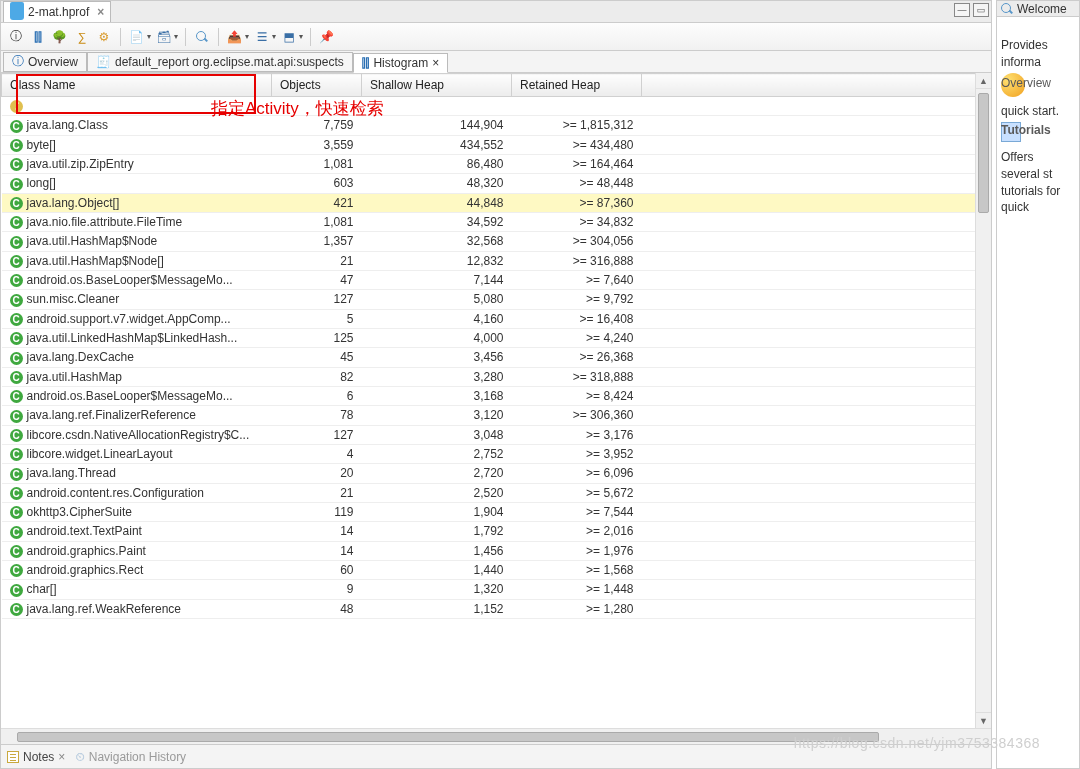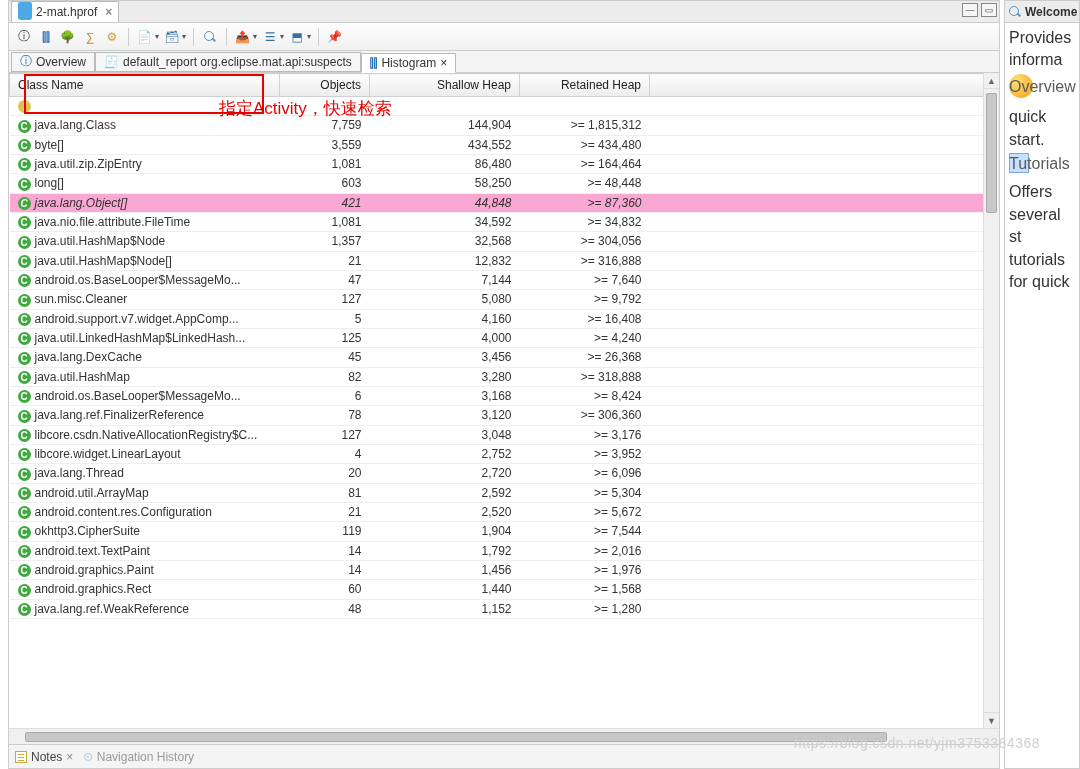--- a/index.html
+++ b/index.html
@@ -10,21 +10,20 @@
     color: #333;
     width: 1080px;
     height: 769px;
     overflow: hidden;
     position: relative;
   }
   .workspace {
     display: flex;
     width: 100%;
     height: 100%;
-    padding-left: 8px;
   }
   .main-area {
     flex: 0 0 992px;
     display: flex;
     flex-direction: column;
     border: 1px solid #ccc;
     background: #fff;
   }
   .side-area {
     flex: 1;
@@ -114,39 +113,38 @@
   }
   thead th {
     background: linear-gradient(#fdfdfd,#ececec);
     border: 1px solid #d0d0d0;
     padding: 4px 8px;
     font-weight: normal;
     text-align: left;
     color: #222;
     height: 20px;
   }
-  thead th.num { text-align: right; }
+  thead th.num { }
   tbody td {
     border-bottom: 1px solid #eee;
     padding: 2px 8px;
     height: 19px;
     white-space: nowrap;
   }
   tbody tr.filter td {
     color: #9a9a9a; font-style: italic;
   }
   tbody td.name {
     text-align: left;
   }
   tbody td.num {
     text-align: right;
   }
   tbody tr.sel td {
-    background: #f9a8d4;
-    font-style: italic;
+    background: #fef9c3;
   }
   .c-icon {
     display: inline-flex; width: 13px; height: 13px;
     background: #3fa83f; color: #fff;
     border-radius: 50%; font-size: 10px; font-weight: bold;
     align-items: center; justify-content: center;
     margin-right: 4px;
     vertical-align: middle;
   }
   .filter .c-icon { background: #e0c050; }
@@ -194,25 +192,25 @@
   
   .bottom-views {
     height: 24px; display:flex; align-items:center;
     border-top: 1px solid #ccc; padding: 2px 6px; gap: 10px;
     background:#f4f4f4;
   }
   .bottom-tab { display:flex; align-items:center; gap:4px; color:#444; }
   .bottom-tab.inactive { color:#9a9a9a; }
   
   .welcome-tab {
-    display:flex; align-items:center; height:22px;
+    display:flex; align-items:center; height:16px;
     background:#ececec; border-bottom:1px solid #ccc;
-    padding:0 4px; gap:16px;font-weight:bold;
-  }
-  .welcome-body { padding: 4px; font-size: 16px; color:#333; line-height:1.4;}
+    padding:0 4px; gap:16px;
+  }
+  .welcome-body { padding: 4px; font-size: 12px; color:#333; line-height:1.4;margin-top:16px;}
   .welcome-body .qicon {
     width: 24px; height:24px; display:inline-block;
     background: radial-gradient(circle at 30% 30%, #ffe070, #f0a020);
     border-radius:50%; margin:2px 0;
   }
   .welcome-body .ticn {
     width:20px;height:20px;display:inline-block;
     background:#c8e0ff;border:1px solid #7aa9d6;margin:2px 0;
   }
   .watermark {
@@ -346,21 +344,21 @@
             <tr>
               <td class="name"><span class="c-icon">C</span><span>java.util.zip.ZipEntry</span></td>
               <td class="num">1,081</td>
               <td class="num">86,480</td>
               <td class="num">&gt;= 164,464</td>
               <td></td>
             </tr>
             <tr>
               <td class="name"><span class="c-icon">C</span><span>long[]</span></td>
               <td class="num">603</td>
-              <td class="num">58,250</td>
+              <td class="num">48,320</td>
               <td class="num">&gt;= 48,448</td>
               <td></td>
             </tr>
             <tr class="sel">
               <td class="name"><span class="c-icon">C</span><span>java.lang.Object[]</span></td>
               <td class="num">421</td>
               <td class="num">44,848</td>
               <td class="num">&gt;= 87,360</td>
               <td></td>
             </tr>
@@ -456,27 +454,20 @@
               <td></td>
             </tr>
             <tr>
               <td class="name"><span class="c-icon">C</span><span>java.lang.Thread</span></td>
               <td class="num">20</td>
               <td class="num">2,720</td>
               <td class="num">&gt;= 6,096</td>
               <td></td>
             </tr>
             <tr>
-              <td class="name"><span class="c-icon">C</span><span>android.util.ArrayMap</span></td>
-              <td class="num">81</td>
-              <td class="num">2,592</td>
-              <td class="num">&gt;= 5,304</td>
-              <td></td>
-            </tr>
-            <tr>
               <td class="name"><span class="c-icon">C</span><span>android.content.res.Configuration</span></td>
               <td class="num">21</td>
               <td class="num">2,520</td>
               <td class="num">&gt;= 5,672</td>
               <td></td>
             </tr>
             <tr>
               <td class="name"><span class="c-icon">C</span><span>okhttp3.CipherSuite</span></td>
               <td class="num">119</td>
               <td class="num">1,904</td>
@@ -495,20 +486,27 @@
               <td class="num">14</td>
               <td class="num">1,456</td>
               <td class="num">&gt;= 1,976</td>
               <td></td>
             </tr>
             <tr>
               <td class="name"><span class="c-icon">C</span><span>android.graphics.Rect</span></td>
               <td class="num">60</td>
               <td class="num">1,440</td>
               <td class="num">&gt;= 1,568</td>
+              <td></td>
+            </tr>
+            <tr>
+              <td class="name"><span class="c-icon">C</span><span>char[]</span></td>
+              <td class="num">9</td>
+              <td class="num">1,320</td>
+              <td class="num">&gt;= 1,448</td>
               <td></td>
             </tr>
             <tr>
               <td class="name"><span class="c-icon">C</span><span>java.lang.ref.WeakReference</span></td>
               <td class="num">48</td>
               <td class="num">1,152</td>
               <td class="num">&gt;= 1,280</td>
               <td></td>
             </tr>
           </tbody>
@@ -544,21 +542,21 @@
       <span>Welcome</span>
       <span class="close-x" style="margin-left:auto;">×</span>
     </div>
     <div class="welcome-body">
       <div>Provides informa</div>
       <div style="position:relative;">
         <span class="qicon"></span>
         <span style="position:absolute;left:0;top:4px;color:#5a5a5a;">Overview</span>
       </div>
       <div>quick start.</div>
-      <div style="position:relative;">
+      <div style="position:relative;font-weight:bold;">
         <span class="ticn"></span>
         <span style="position:absolute;left:0;top:2px;color:#5a5a5a;">Tutorials</span>
       </div>
       <div>Offers several st</div>
       <div>tutorials for quick</div>
     </div>
   </div>
 </div>
 
 <div class="watermark">https://blog.csdn.net/yjm3753384368</div>

